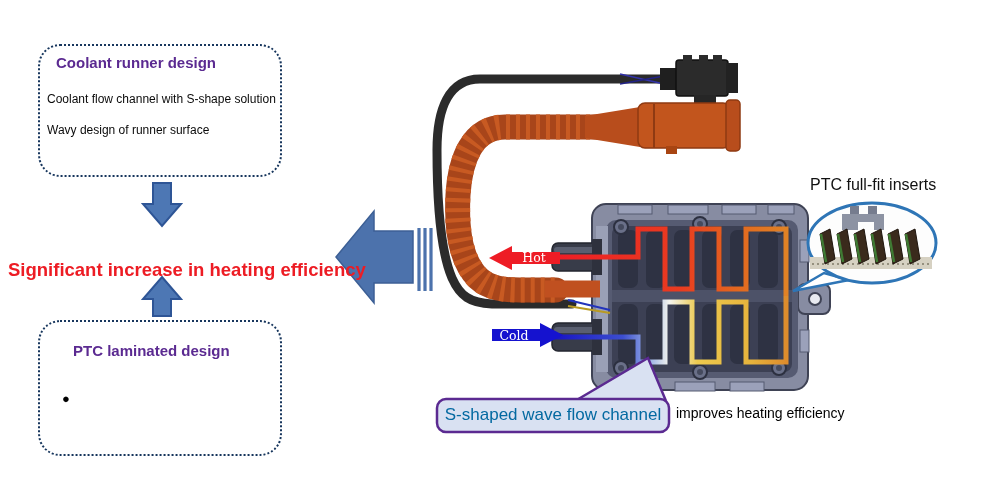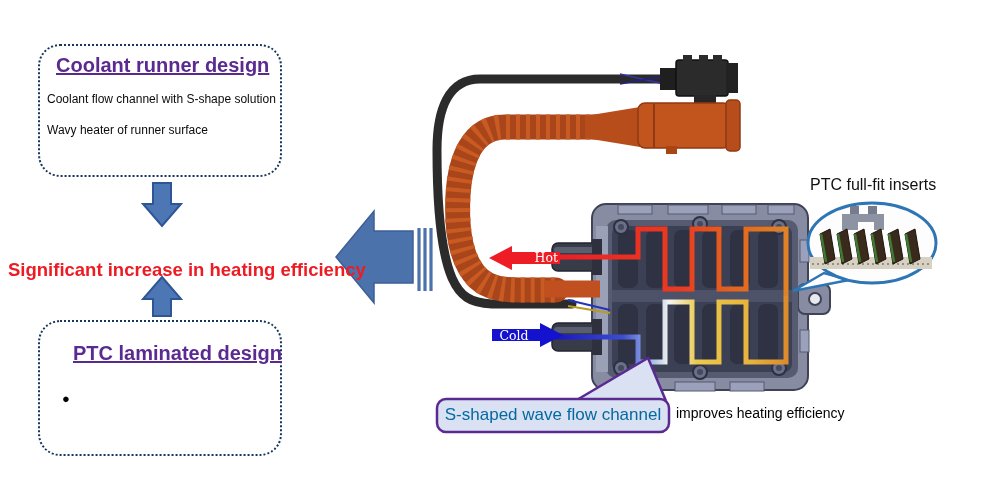--- a/index.html
+++ b/index.html
@@ -10,21 +10,21 @@
     --cold-blue:#1512cf;
     --callout-purple:#5b2a91;
     --callout-fill:#d9e1f2;
     --bubble-blue:#2e75b6;
   }
   html,body{margin:0;padding:0;background:#fff;}
   .stage{position:relative;width:1000px;height:500px;background:#ffffff;overflow:hidden;
          font-family:"Liberation Sans",sans-serif;}
   .stage svg{position:absolute;left:0;top:0;}
   .dbox{position:absolute;border:2.5px dotted #17365d;border-radius:22px;box-sizing:border-box;}
-  .boxtitle{position:absolute;font-weight:bold;font-size:20px;color:var(--title-purple);white-space:nowrap;text-decoration:underline;}
+  .boxtitle{position:absolute;font-weight:bold;font-size:15px;color:var(--title-purple);white-space:nowrap;}
   .boxline{position:absolute;font-size:12px;color:#0a0a0a;white-space:nowrap;}
   .headline{position:absolute;left:8px;top:243px;width:420px;font-size:18.5px;font-weight:bold;
             color:var(--headline-red);white-space:nowrap;z-index:5;margin-top:16px;}
   .bullet-glyph{position:absolute;font-size:13px;color:#000;}
   .bullet-text{position:absolute;font-size:15.5px;color:#000;width:185px;line-height:1.5;}
   .flow-lbl{position:absolute;color:#fff;font-family:"DejaVu Serif",serif;font-size:12.5px;
             text-align:center;z-index:6;}
   .inserts-lbl{position:absolute;left:810px;top:176px;font-size:16px;color:#111;white-space:nowrap;z-index:6;}
   .callout-lbl{position:absolute;left:441px;top:405px;width:224px;text-align:center;font-size:17px;
                color:#0369a1;white-space:nowrap;z-index:6;}
@@ -193,28 +193,28 @@
 
     <g>
       <path d="M575 401 L648 358 L666 401" class="co-edge" stroke-width="2.5"></path>
       <rect x="437" y="399" width="232" height="33" rx="9" class="co-edge" stroke-width="2.5"></rect>
     </g>
   </svg>
 
   <div class="dbox" style="left:38px;top:44px;width:244px;height:133px;"></div>
   <div class="boxtitle" style="left:56px;top:54px;">Coolant runner design</div>
   <div class="boxline" style="left:47px;top:92px;">Coolant flow channel with S-shape solution</div>
-  <div class="boxline" style="left:47px;top:123px;">Wavy heater of runner surface</div>
+  <div class="boxline" style="left:47px;top:123px;">Wavy design of runner surface</div>
 
   <div class="headline">Significant increase in heating efficiency</div>
 
   <div class="dbox" style="left:38px;top:320px;width:244px;height:136px;"></div>
   <div class="boxtitle" style="left:73px;top:342px;">PTC laminated design</div>
   <div class="bullet-glyph" style="left:62px;top:391px;">●</div>
 
-  <div class="flow-lbl" style="left:510px;top:250px;width:48px;text-align:right;">Hot</div>
+  <div class="flow-lbl" style="left:510px;top:250px;width:48px;">Hot</div>
   <div class="flow-lbl" style="left:490px;top:328px;width:48px;">Cold</div>
 
   <div class="inserts-lbl">PTC full-fit inserts</div>
   <div class="callout-lbl">S-shaped wave flow channel</div>
   <div class="caption-suffix">improves heating efficiency</div>
 
 </div>
 
 </body></html>

